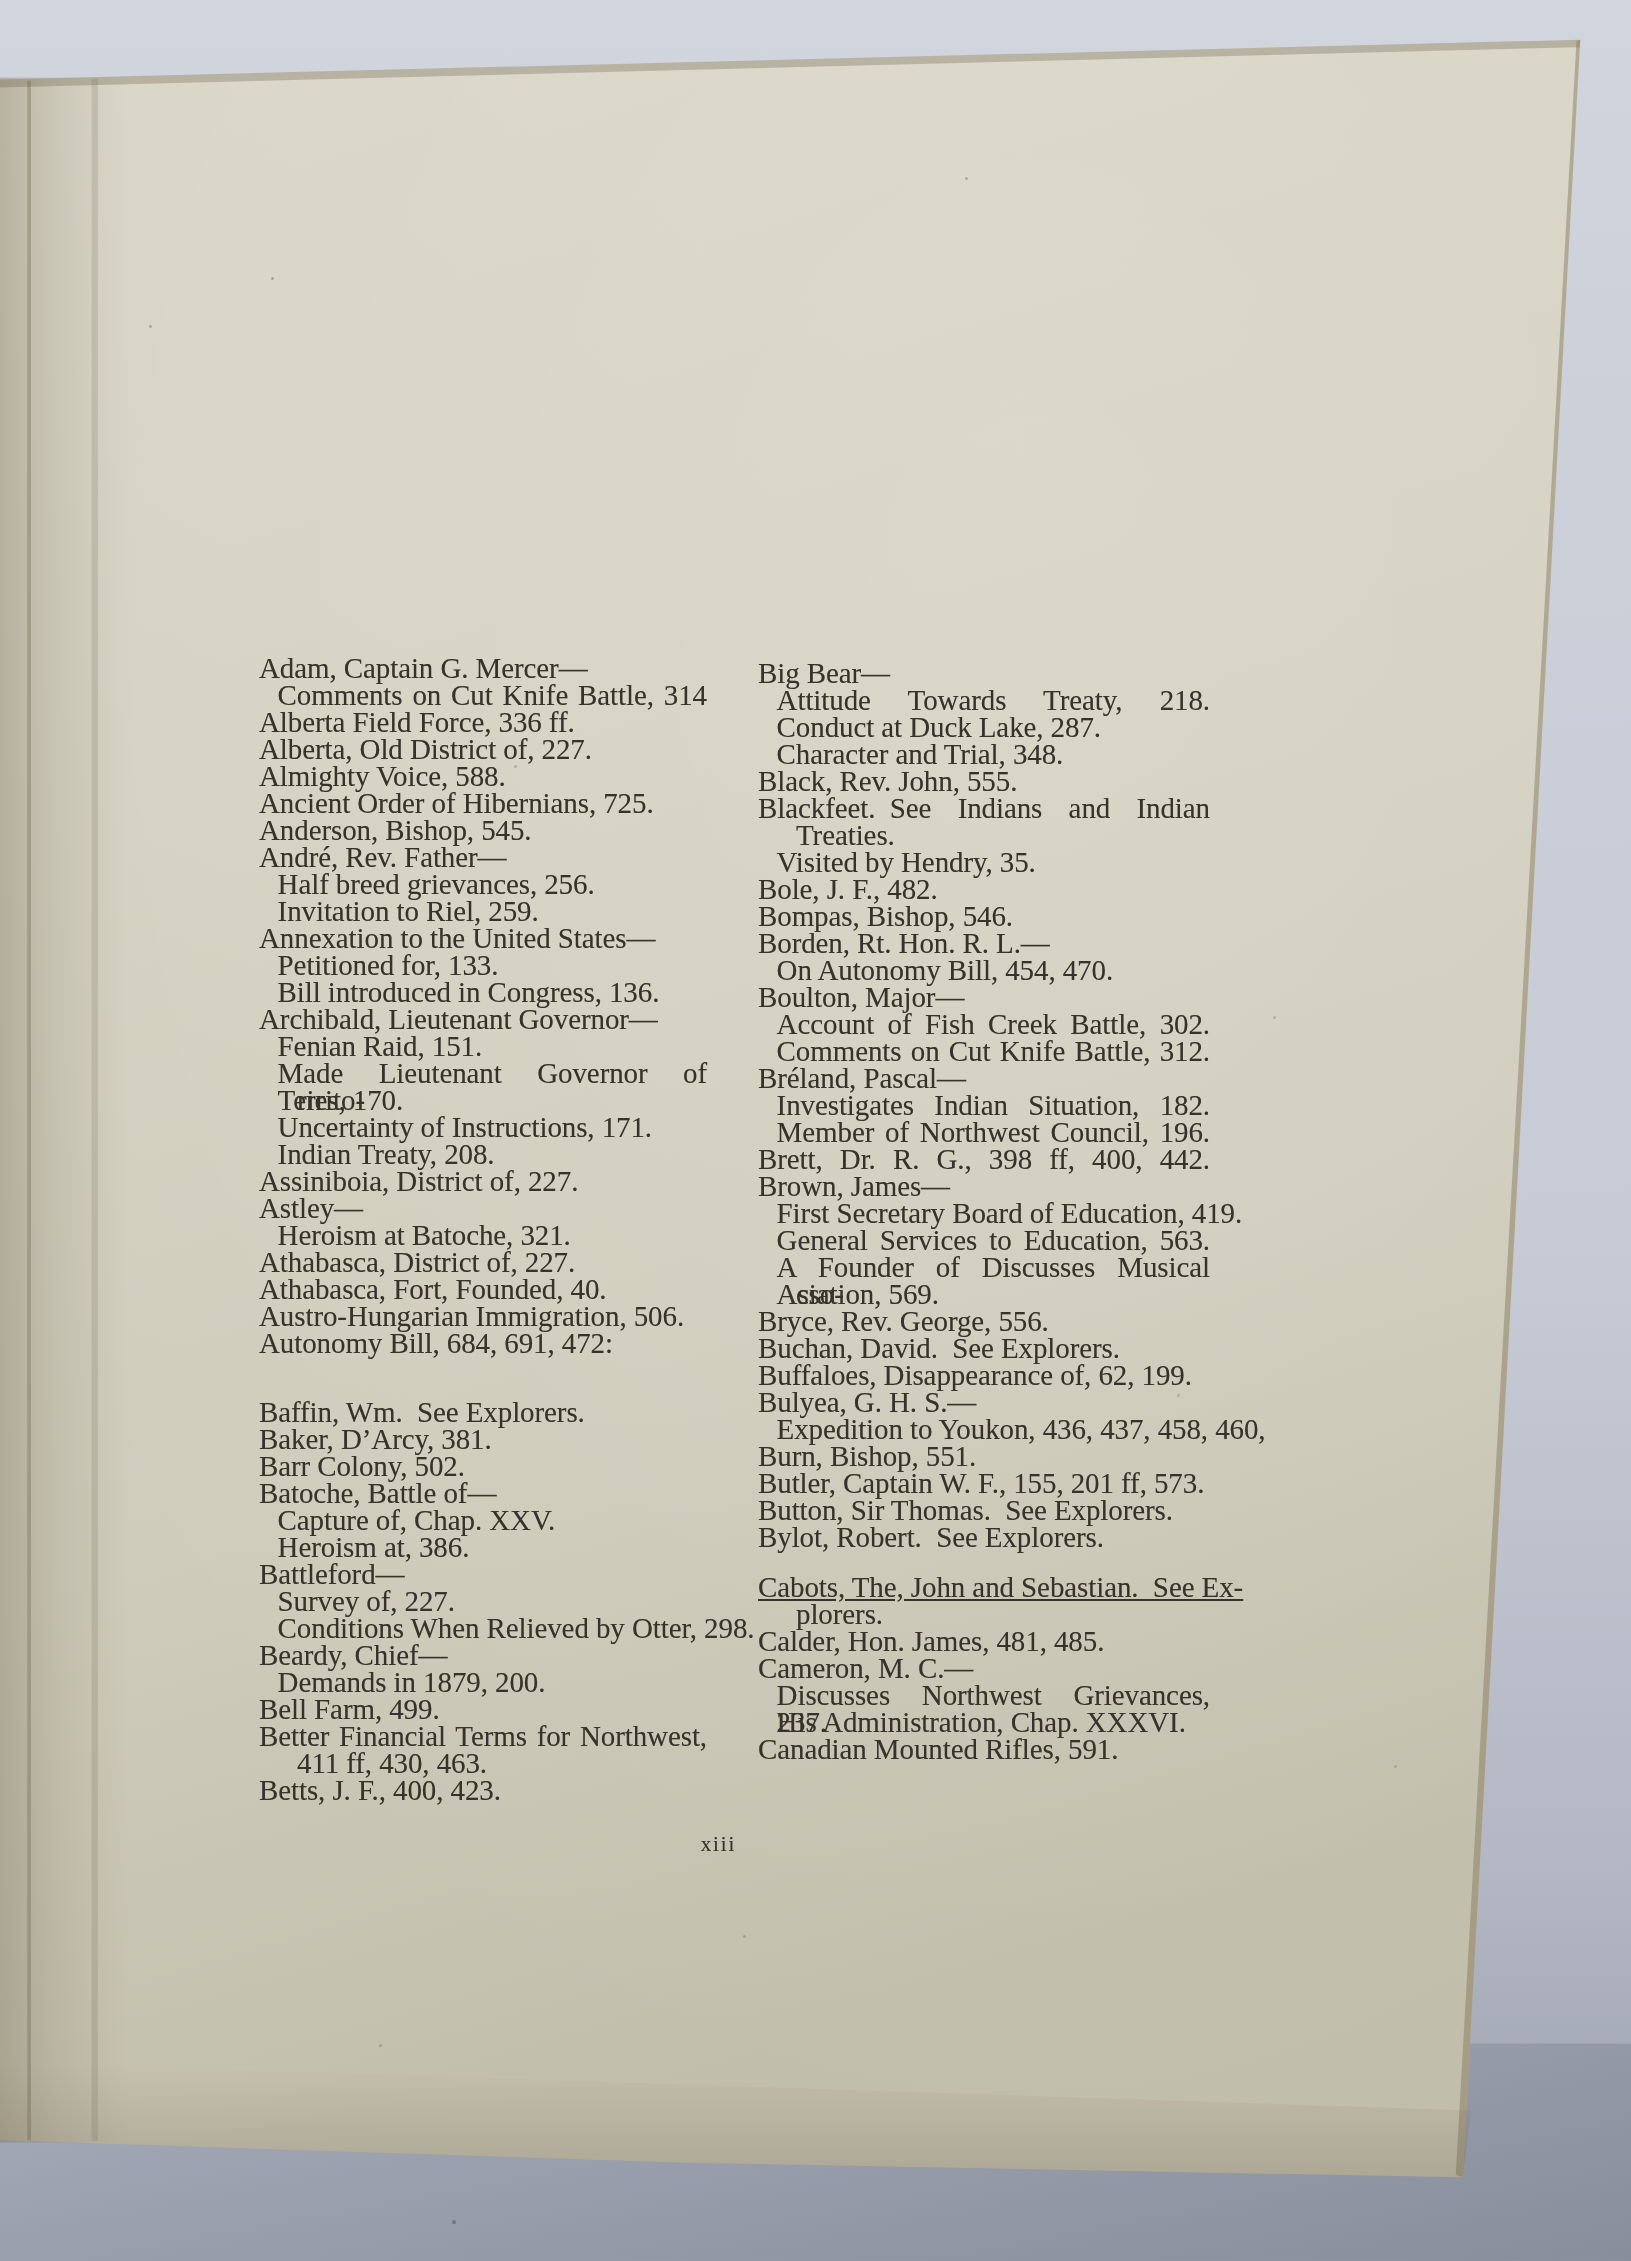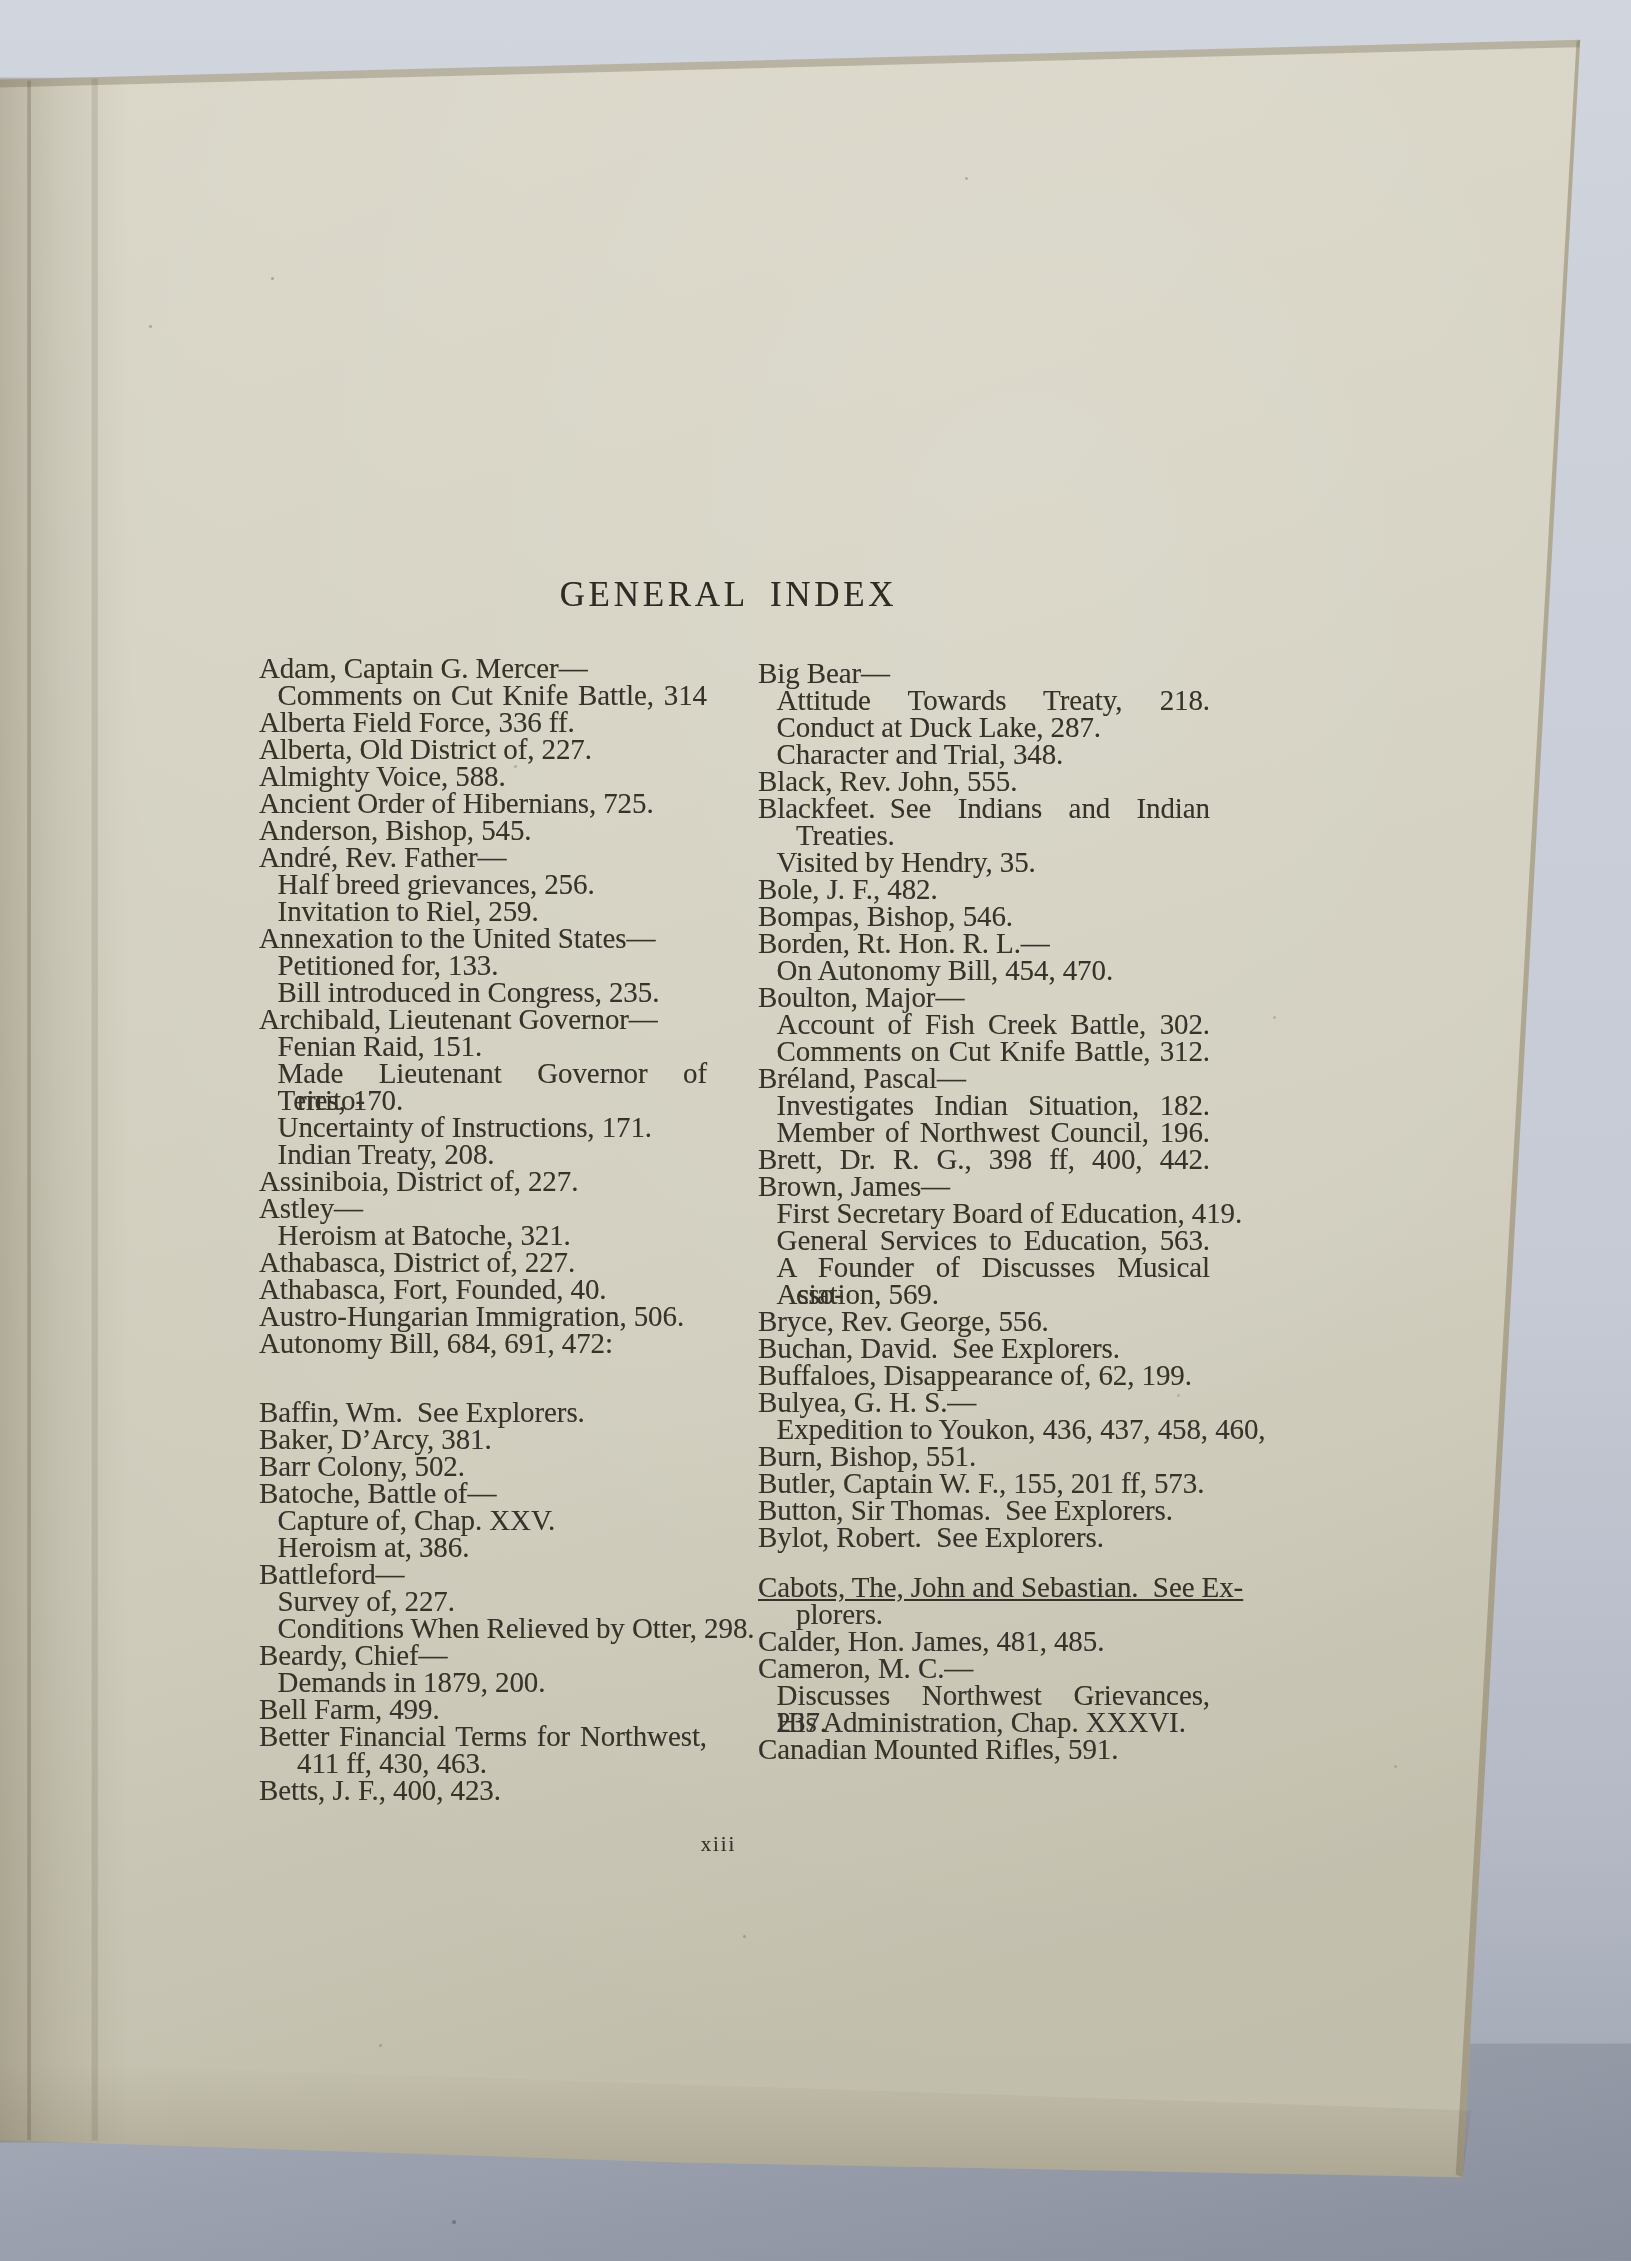--- a/index.html
+++ b/index.html
@@ -71,36 +71,35 @@
     <polygon points="0,128 2552,64 2551,76 0,141" fill="rgba(110,100,75,0.32)"></polygon>
     <polygon points="2546,66 2552,64 2362,3516 2351,3512" fill="rgba(128,116,86,0.45)"></polygon>
     <polygon points="0,3330 2376,3408 2362,3516 1100,3492 0,3456" fill="url(#bottomShade)"></polygon>
 
     <rect x="0" y="125" width="210" height="3335" fill="url(#gutterGrad)"></rect>
     <rect x="44" y="130" width="6" height="3326" fill="rgba(95,85,62,0.30)"></rect>
     <rect x="148" y="127" width="10" height="3330" fill="rgba(95,85,62,0.16)"></rect>
   </svg>
 
   <div id="content">
-    <div class="title">GENERAL INDEX</div>
 
     <div class="col col-left" id="col-left">
         <div class="line i0">Adam, Captain G. Mercer—</div>
         <div class="line i1 j">Comments on Cut Knife Battle, 314</div>
         <div class="line i0">Alberta Field Force, 336 ff.</div>
         <div class="line i0">Alberta, Old District of, 227.</div>
         <div class="line i0">Almighty Voice, 588.</div>
         <div class="line i0">Ancient Order of Hibernians, 725.</div>
         <div class="line i0">Anderson, Bishop, 545.</div>
         <div class="line i0">André, Rev. Father—</div>
         <div class="line i1">Half breed grievances, 256.</div>
         <div class="line i1">Invitation to Riel, 259.</div>
         <div class="line i0">Annexation to the United States—</div>
         <div class="line i1">Petitioned for, 133.</div>
-        <div class="line i1">Bill introduced in Congress, 235.</div>
+        <div class="line i1">Bill introduced in Congress, 136.</div>
         <div class="line i0">Archibald, Lieutenant Governor—</div>
         <div class="line i1">Fenian Raid, 151.</div>
         <div class="line i1 j">Made Lieutenant Governor of Territo-</div>
         <div class="line i2">ries, 170.</div>
         <div class="line i1">Uncertainty of Instructions, 171.</div>
         <div class="line i1">Indian Treaty, 208.</div>
         <div class="line i0">Assiniboia, District of, 227.</div>
         <div class="line i0">Astley—</div>
         <div class="line i1">Heroism at Batoche, 321.</div>
         <div class="line i0">Athabasca, District of, 227.</div>

